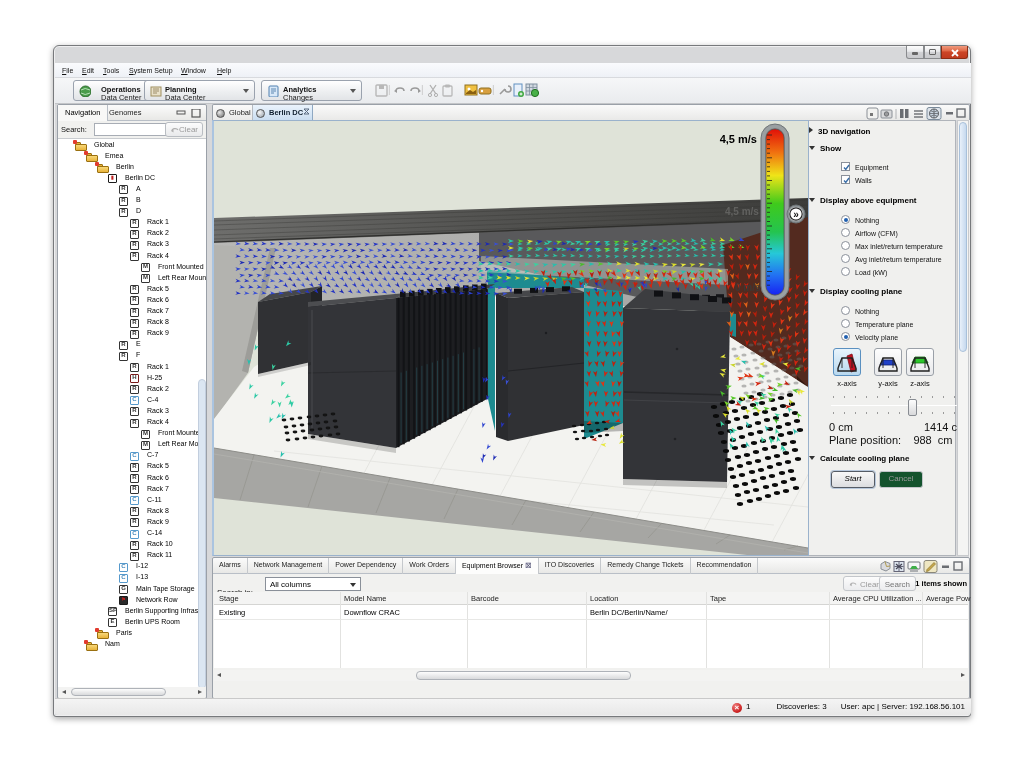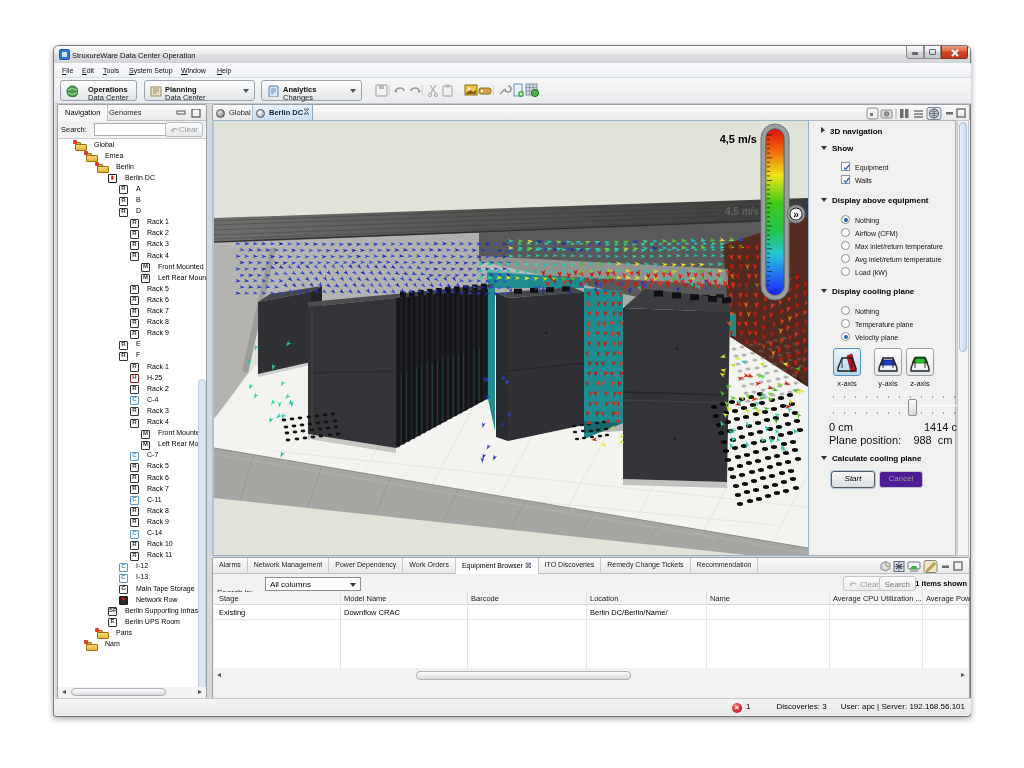--- a/index.html
+++ b/index.html
@@ -90,21 +90,21 @@
   border-right:1px solid #8fa8c2; padding:3px 3px 0 16px; color:#102030; }
 .eglobe { position:absolute; left:3px; top:3.5px; width:9px; height:9px; border-radius:50%;
   background:radial-gradient(circle at 35% 35%, #e8e8e8, #909090 70%, #606060); border:1px solid #555; }
 .exx { position:absolute; right:2px; top:3px; font-size:8px; color:#446; }
 #edicons { position:absolute; right:3px; top:2px; height:13px; font-size:9px; color:#666; }
 #canvas { position:absolute; left:158px; top:74px; width:597px; height:436px;
   border:1px solid #9ab2cc; border-left:2px solid #aac4e0; background:#dfe3d8; }
 
 #rpanel { position:absolute; left:755px; top:74px; width:147px; height:436px; background:#f0f0ee;
   border:1px solid #b0b4ba; border-left:none; }
-#rpanel .sect { position:absolute; left:12px; font-size:8px; color:#000; }
+#rpanel .sect { position:absolute; left:0; font-size:8px; color:#000; }
 #rpanel .tri { display:inline-block; width:0; height:0; margin-right:5px; vertical-align:1px; }
 #rpanel .tri.r { border-top:3px solid transparent; border-bottom:3px solid transparent; border-left:4.5px solid #333; }
 #rpanel .tri.d { border-left:3px solid transparent; border-right:3px solid transparent; border-top:4.5px solid #333; }
 #rpanel .ck { position:absolute; left:32px; font-size:7px; color:#111; white-space:nowrap; }
 .cb { display:inline-block; position:relative; width:9px; height:9px; background:#fff; border:1px solid #8a9099;
   margin-right:5px; vertical-align:-1px; }
 .rb { display:inline-block; width:9px; height:9px; background:#fff; border:1px solid #8a9099;
   border-radius:50%; margin-right:5px; vertical-align:-1px; position:relative; }
 .rb.sel:before { content:""; position:absolute; left:2px; top:2px; width:4px; height:4px;
   background:#2060b0; border-radius:50%; }
@@ -117,21 +117,21 @@
 .ticks span { position:absolute; width:1px; height:2px; background:#9a9a9a; }
 .strack { position:absolute; left:22px; width:130px; height:1px; background:#9a9a9a;
   border-bottom:1px solid #fff; }
 .shandle { position:absolute; width:9px; height:17px; background:linear-gradient(#fdfdfd,#d8d9db);
   border:1px solid #888c92; border-radius:2px; }
 .rlab { position:absolute; font-size:11px; color:#111; white-space:nowrap; }
 .pbtn { position:absolute; width:44px; height:17px; font-size:8px; text-align:center;
   padding-top:2px; border-radius:3px; }
 .pbtn.start { border:1px solid #555c66; background:linear-gradient(#f8f8f8,#dcdde0); color:#000;
   box-shadow:0 0 0 1px #b8c8dc;font-style:italic; }
-.pbtn.cancel { border:1px solid #c3c6ca; background:#4c1d95; color:#9a9a9a; }
+.pbtn.cancel { border:1px solid #c3c6ca; background:#14532d; color:#9a9a9a; }
 #rscroll { position:absolute; left:903px; top:74px; width:12px; height:436px; background:#f4f4f3;
   border:1px solid #c8cacd; }
 #rthumb { position:absolute; left:1px; top:1px; width:8px; height:230px;
   background:linear-gradient(90deg,#e8f0fa,#c6d9ee); border:1px solid #a8c0da; border-radius:4px; }
 
 #bpanel { position:absolute; left:158px; top:511px; width:758px; height:142px;
   background:#f1f1ef; border:1px solid #9aa0a8; border-radius:2px; }
 #btabs { position:absolute; left:0; top:0; right:0; height:16px;
   background:linear-gradient(#fbfbfb,#e8e8e6); border-bottom:1px solid #b9bfc7; border-radius:2px 2px 0 0; }
 .btab { float:left; height:16px; font-size:7px; color:#222; padding:3px 6px 0 6px;
@@ -161,45 +161,41 @@
 #statusbar { position:absolute; left:1px; bottom:1px; width:916px; height:17px;
   background:linear-gradient(#f4f4f4,#e8e8e8); border-top:1px solid #c9c9c9;
   border-radius:0 0 3px 3px; font-size:8px; color:#000; }
 #stright { position:absolute; right:6px; top:3px; }
 #sterr { display:inline-block; width:10px; height:10px; background:radial-gradient(circle at 35% 30%, #f08080, #cc2222 65%, #a01010);
   border-radius:50%; color:#fff; font-size:8px; font-weight:bold; text-align:center; line-height:10px;
   vertical-align:-1px; margin-right:4px; }
 .stsep { display:inline-block; width:26px; }
 </style></head><body>
 <div id="win">
-    <div id="titlebar">
-      <div id="appicon"></div>
-      <div id="title">StruxureWare Data Center Operation</div>
-    </div>
     <div id="btnmin" class="winbtn">
       <i style="position:absolute;left:5px;right:5px;top:6px;height:2.5px;background:#666;border-radius:1px"></i>
     </div>
     <div id="btnmax" class="winbtn">
       <i style="position:absolute;left:4px;right:4px;top:3px;bottom:3px;border:1.6px solid #666;border-radius:1px"></i>
     </div>
     <div id="btnclose" class="winbtn">
       <svg style="position:absolute;left:8px;top:2px" width="10" height="10" viewBox="0 0 10 10">
         <path d="M2 2 L8 8 M8 2 L2 8" stroke="#fff" stroke-width="1.8"></path>
       </svg>
     </div>
     <div id="menubar">
       <span class="mitem" style="left:7px"><u>F</u>ile</span>
       <span class="mitem" style="left:27px"><u>E</u>dit</span>
       <span class="mitem" style="left:48px"><u>T</u>ools</span>
       <span class="mitem" style="left:74px"><u>S</u>ystem Setup</span>
       <span class="mitem" style="left:126px"><u>W</u>indow</span>
       <span class="mitem" style="left:162px"><u>H</u>elp</span>
     </div>
     <div id="toolbar">
-      <div class="bigbtn" style="left:5px;width:77px">
+      <div class="bigbtn" style="left:18px;width:77px">
         <svg class="ico" width="13" height="13">
           <circle cx="6.5" cy="6.5" r="5.5" fill="#4a9c4a" stroke="#2a6a2a"></circle>
           <path d="M2 5 q4 -3 9 0 M2 8 q4 3 9 0" stroke="#d0f0d0" fill="none" stroke-width="0.8"></path>
         </svg>
         <span class="t1" style="left:27px">Operations</span>
         <span class="t2" style="left:27px">Data Center</span>
       </div>
       <div class="bigbtn" style="left:89px;width:111px">
         <svg class="ico" width="13" height="13">
           <rect x="1" y="2" width="10" height="9" fill="#e8e0c8" stroke="#a09060"></rect>
@@ -1965,21 +1961,21 @@
           </svg> Clear</div>
         <div class="srbtn" style="right:53px;color:#777">Search</div>
         <span id="bshown">1 items shown</span>
       </div>
       <div id="btable">
         <div id="bheader">
           <span class="hcell" style="left:5px">Stage</span>
           <span class="hcell" style="left:130px">Model Name</span>
           <span class="hcell" style="left:257px">Barcode</span>
           <span class="hcell" style="left:376px">Location</span>
-          <span class="hcell" style="left:496px">Name</span>
+          <span class="hcell" style="left:496px">Tape</span>
           <span class="hcell" style="left:619px">Average CPU Utilization ...</span>
           <span class="hcell" style="left:712px">Average Pow</span>
         </div>
         <span class="vline" style="left:126px"></span>
         <span class="vline" style="left:253px"></span>
         <span class="vline" style="left:372px"></span>
         <span class="vline" style="left:492px"></span>
         <span class="vline" style="left:615px"></span>
         <span class="vline" style="left:708px"></span>
         <span class="dcell" style="left:5px">Existing</span>

